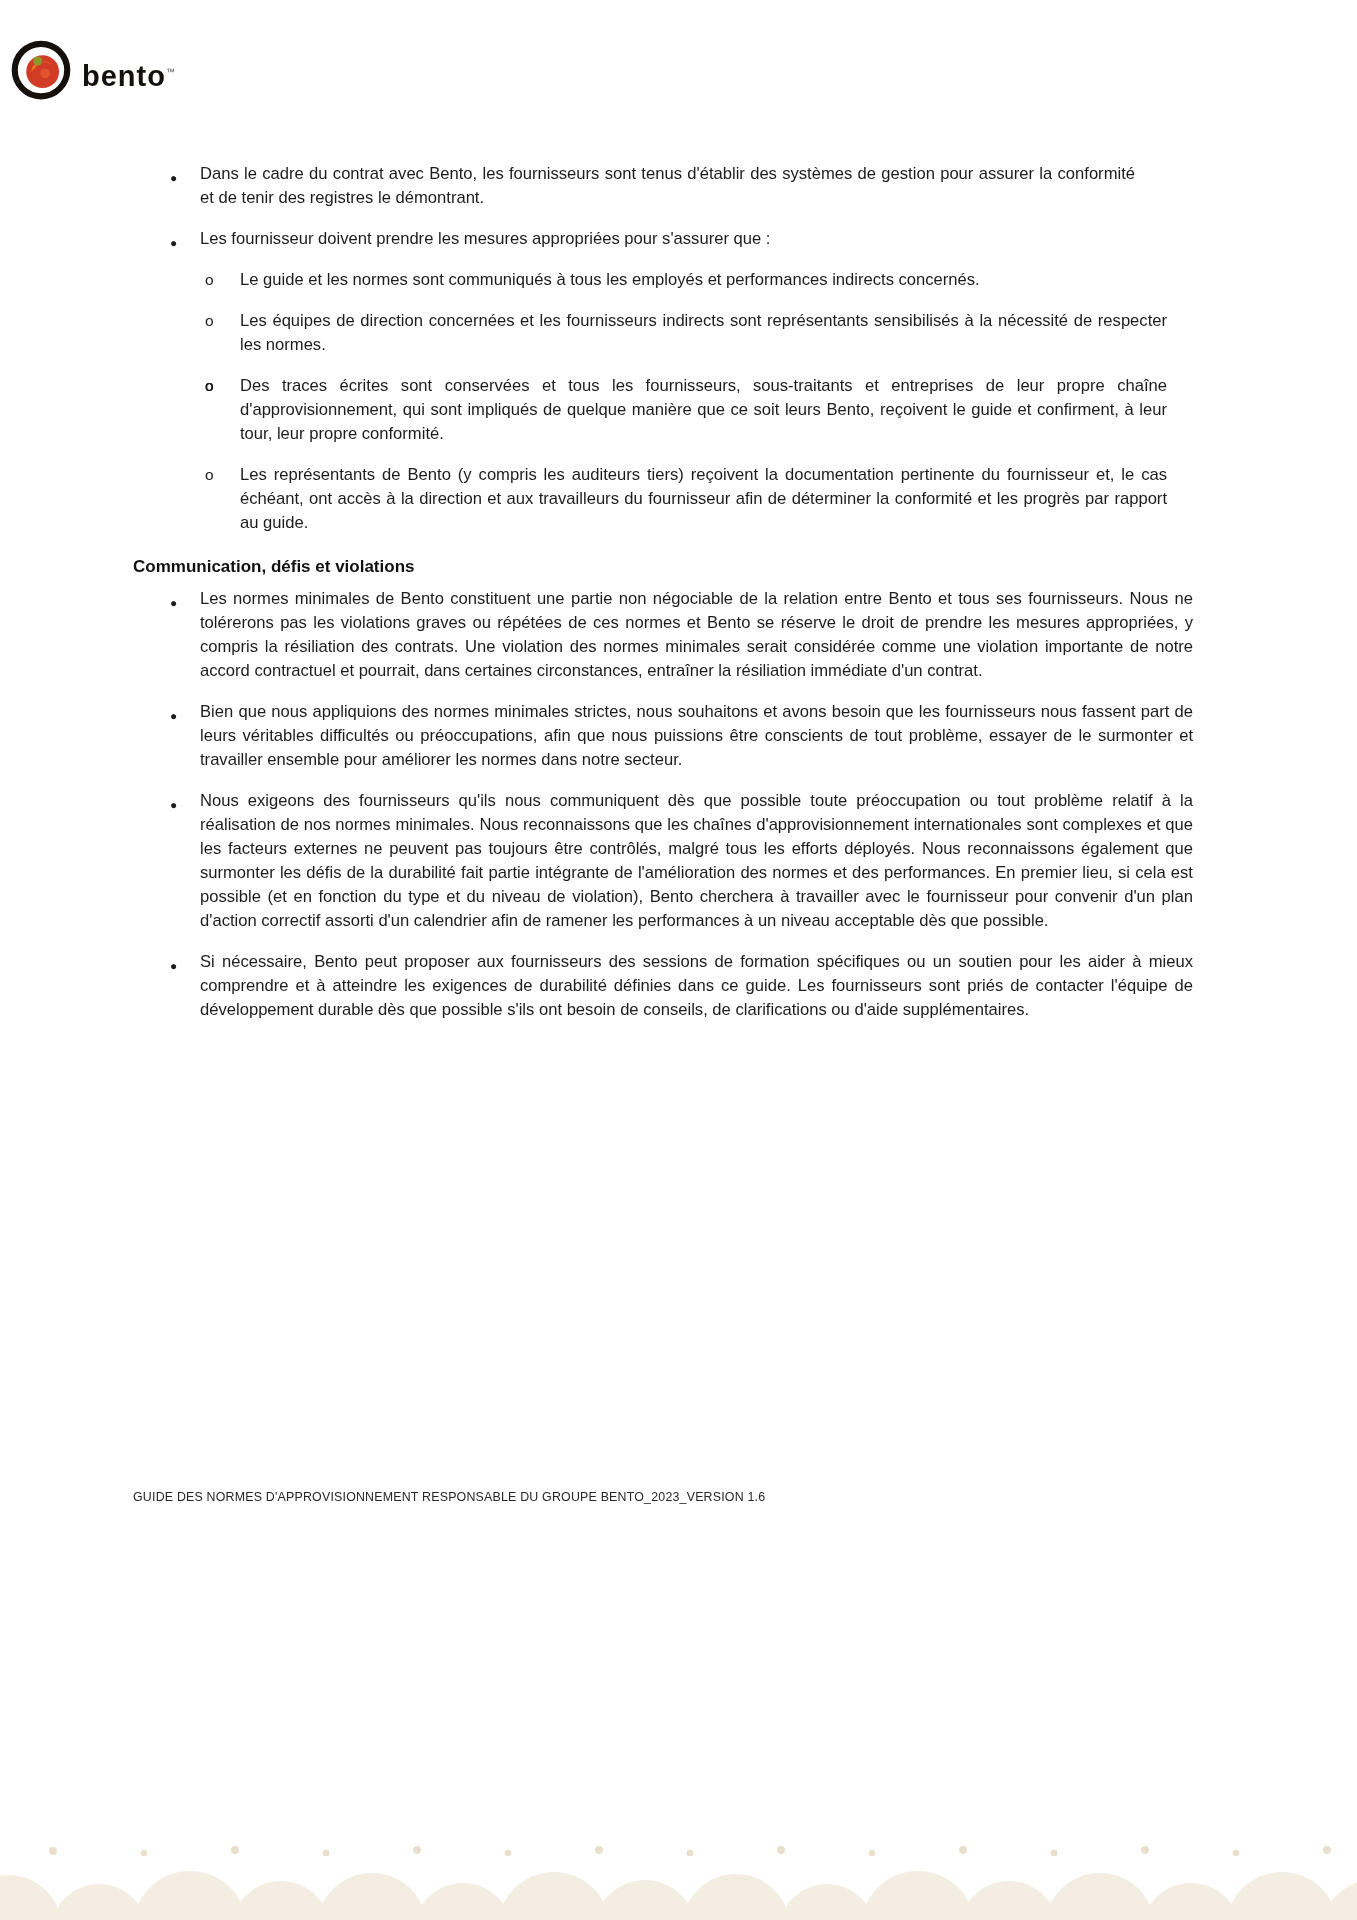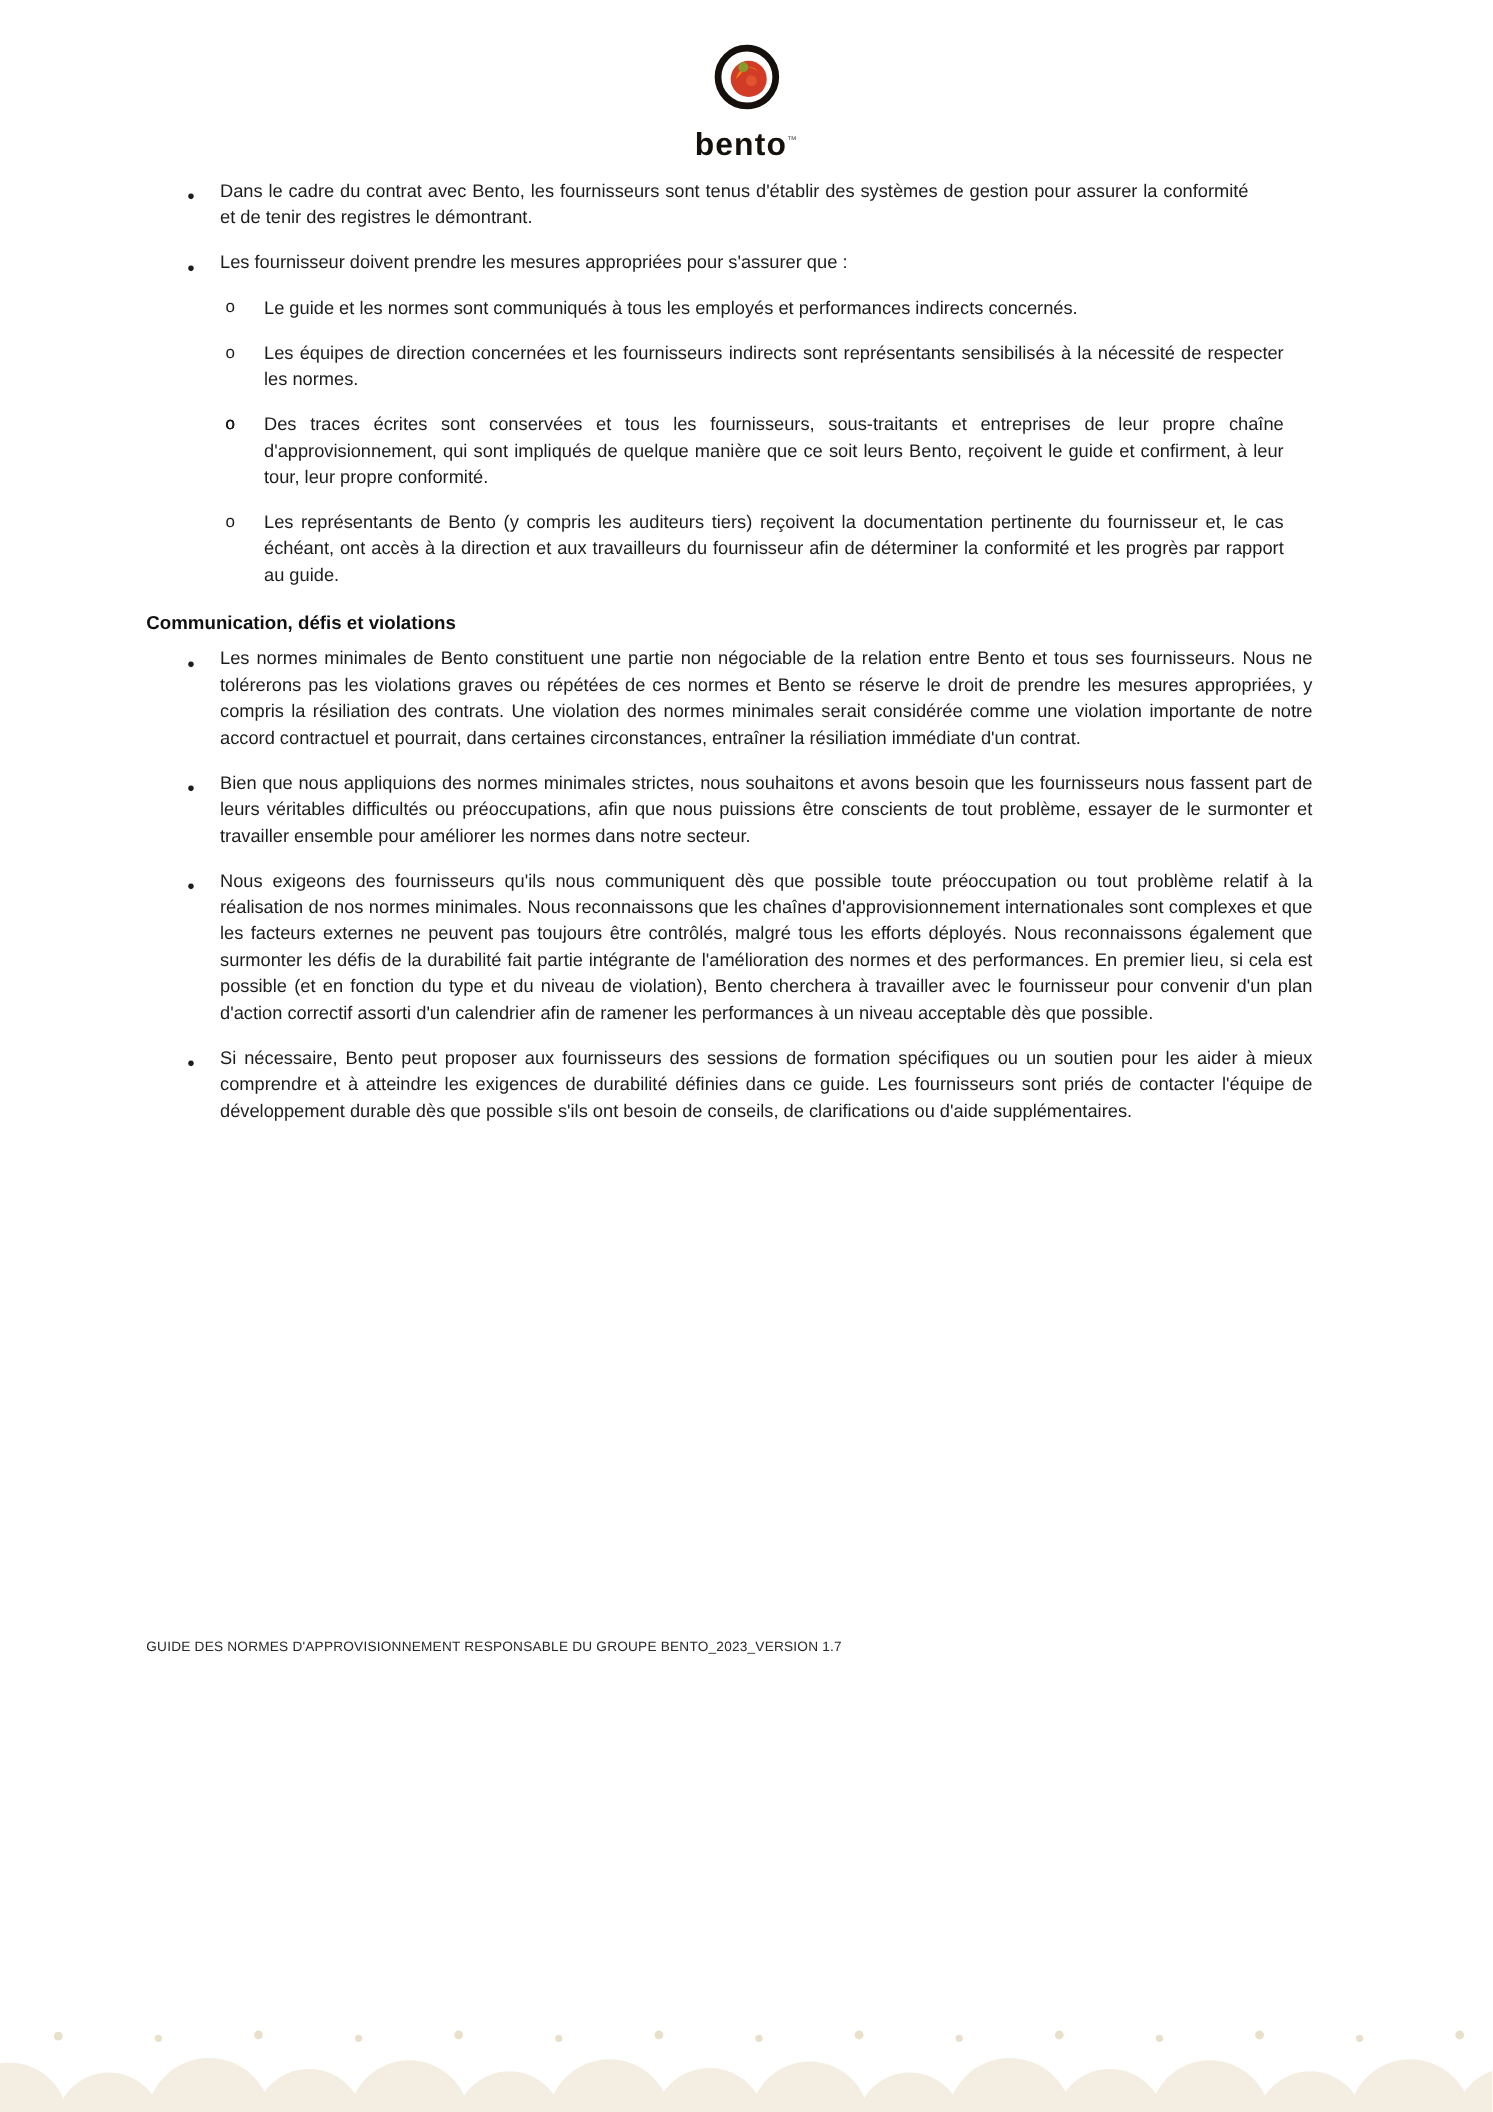--- a/index.html
+++ b/index.html
@@ -12,21 +12,20 @@
     background: #ffffff;
     font-family: "Liberation Sans", sans-serif;
     color: #1c1c1c;
     overflow: hidden;
   }
   
   .logo-wrap {
     position: absolute;
     top: 34px; left: 0; right: 0;
     display: flex;
-    flex-direction: column;
     align-items: center;
   }
   .logo-icon { width: 82px; height: 82px; display: block; }
   .brand {
     margin-top: 2px;
     font-size: 29px;
     font-weight: 600;
     letter-spacing: 1px;
     color: #14100c;
     line-height: 1;
@@ -174,21 +173,21 @@
       </li>
       <li class="l1-item">
         <span class="marker">●</span>
         <p>Si nécessaire, Bento peut proposer aux fournisseurs des sessions de formation spécifiques ou un soutien pour les aider à mieux comprendre et à atteindre les exigences de durabilité définies dans ce guide. Les fournisseurs sont priés de contacter l'équipe de développement durable dès que possible s'ils ont besoin de conseils, de clarifications ou d'aide supplémentaires.</p>
       </li>
     </ul>
 
   </main>
 
   <footer class="doc-footer">
-    <span>GUIDE DES NORMES D'APPROVISIONNEMENT RESPONSABLE DU GROUPE BENTO_2023_VERSION 1.7</span>
+    <span>GUIDE DES NORMES D'APPROVISIONNEMENT RESPONSABLE DU GROUPE BENTO_2023_VERSION 1.6</span>
   </footer>
 
   <svg class="deco" viewBox="0 0 1357 85" preserveAspectRatio="none" aria-hidden="true">
     <g fill="#f4eee2">
       <circle cx="8" cy="94" r="54"></circle>
       <circle cx="99" cy="97" r="48"></circle>
       <circle cx="190" cy="93" r="57"></circle>
       <circle cx="281" cy="96" r="50"></circle>
       <circle cx="372" cy="93" r="55"></circle>
       <circle cx="463" cy="97" r="49"></circle>

